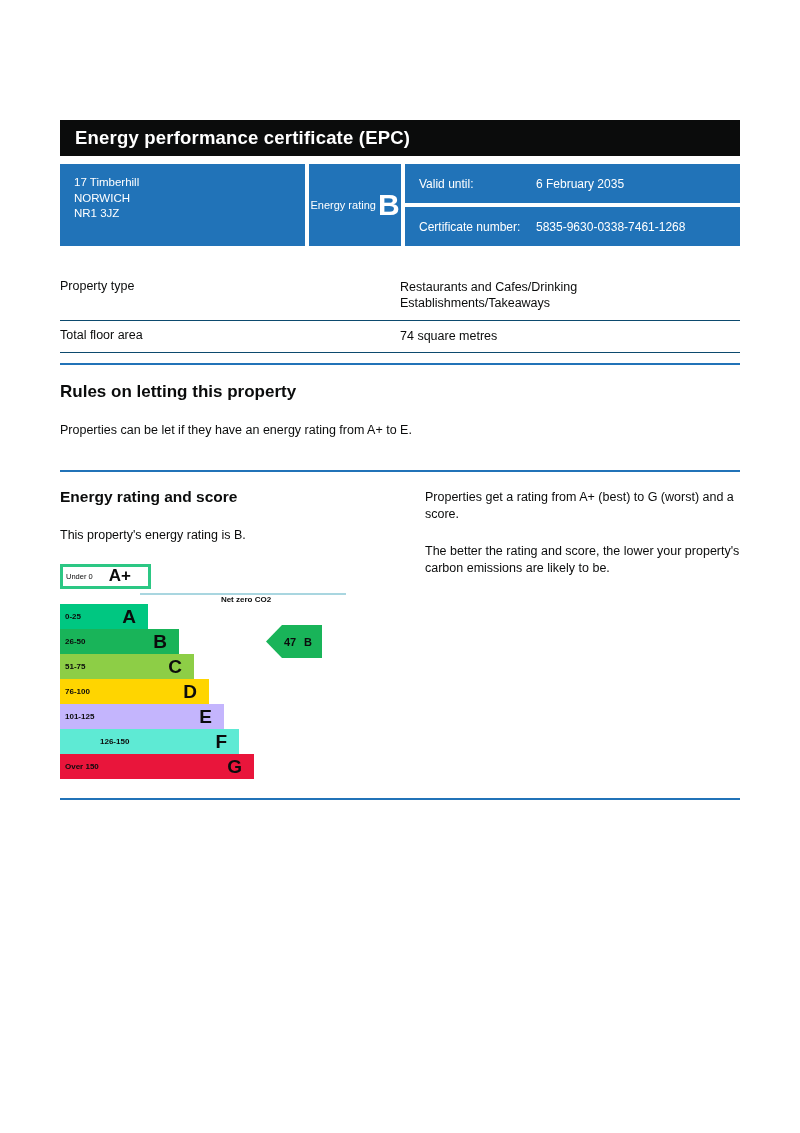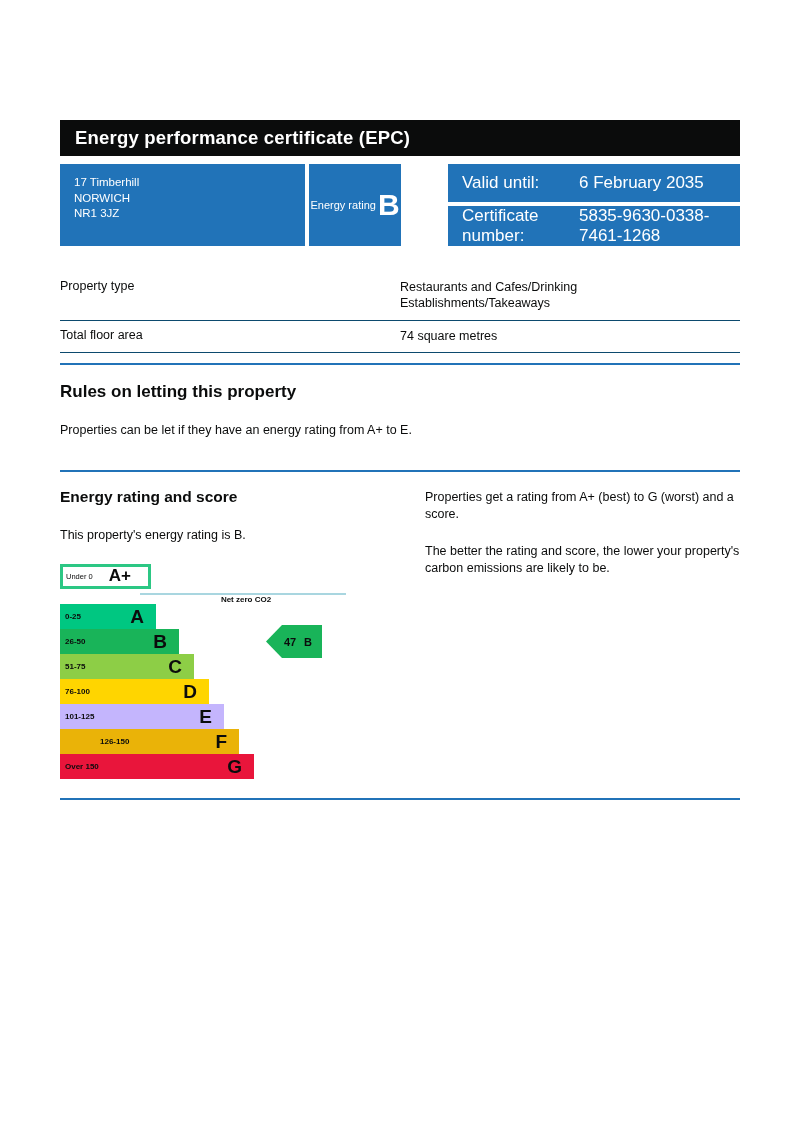--- a/index.html
+++ b/index.html
@@ -19,21 +19,21 @@
   .header-bar h1 { font-size:18.5px; font-weight:bold; letter-spacing:0.2px; }
 
   
   .summary { display:flex; gap:4px; margin-top:8px; height:82px; }
   .bluebox { background:#2173b8; color:#ffffff; }
   .address-box { width:245px; padding:11px 14px; font-size:11.5px; line-height:1.35; }
   .rating-box { width:92px; display:flex; flex-direction:row; align-items:center; justify-content:center; gap:2px; }
   .rating-label { font-size:11px; }
   .rating-letter { font-size:30px; font-weight:bold; line-height:1; }
   .validity { flex:1; display:flex; flex-direction:column; gap:4px; }
-  .validity-row { flex:1; display:flex; align-items:center; padding:0 14px; font-size:17px;margin-left:43px; }
+  .validity-row { flex:1; display:flex; align-items:center; padding:0 14px; font-size:12px; }
   .validity-row .vlabel { width:117px; flex:none; }
   .validity-row .vvalue { font-weight:normal; }
 
   
   .details-table { margin-top:26px; font-size:12.5px; }
   .details-row { display:flex; border-bottom:1px solid #0c4a6e; padding:7px 0 8px; }
   .details-row .dlabel { width:340px; flex:none; }
   .details-row .dvalue { width:215px; line-height:1.3; }
 
   .section-divider { border:none; border-top:2px solid #2173b8; }
@@ -64,21 +64,21 @@
   .netzero-row { display:flex; align-items:center; margin-top:4px; height:8px;flex-direction:column; }
   .netzero-line { width:206px; height:0; border-top:2px solid #a9d6e0; }
   .netzero-label { font-size:8px; font-weight:bold; margin-left:7px; white-space:nowrap; }
   .bands { margin-top:3px; }
   .band-row {
     height:25px; display:flex; align-items:center; justify-content:space-between;
     padding:0 12px 0 5px; color:#0b0c0c;
   }
   .band-range { font-size:8px; font-weight:bold; }
   .band-letter { font-size:19px; font-weight:bold; line-height:1; }
-  .w-a { width:96px;justify-content:space-between; } .w-b { width:119px; } .w-c { width:134px; }
+  .w-a { width:88px;justify-content:space-between; } .w-b { width:119px; } .w-c { width:134px; }
   .w-d { width:149px; } .w-e { width:164px; } .w-f { width:179px; } .w-g { width:194px; }
   .score-arrow { position:absolute; left:206px; top:61px; }
   .arrow-text { font-family:"Liberation Sans", sans-serif; font-size:11px; font-weight:bold; fill:#0b0c0c; }
 </style>
 </head>
 <body>
 
 <div class="page">
 
   <div class="header-bar">
@@ -155,21 +155,21 @@
             <span class="band-letter">C</span>
           </div>
           <div class="band-row w-d" style="background: rgb(255, 213, 0);">
             <span class="band-range">76-100</span>
             <span class="band-letter">D</span>
           </div>
           <div class="band-row w-e" style="background: #c4b5fd;">
             <span class="band-range">101-125</span>
             <span class="band-letter">E</span>
           </div>
-          <div class="band-row w-f" style="background: #eab308; padding-left: 40px;">
+          <div class="band-row w-f" style="background: #5eead4; padding-left: 40px;">
             <span class="band-range">126-150</span>
             <span class="band-letter">F</span>
           </div>
           <div class="band-row w-g" style="background: rgb(233, 21, 59);">
             <span class="band-range">Over 150</span>
             <span class="band-letter">G</span>
           </div>
         </div>
 
         <svg class="score-arrow" width="56" height="33" viewBox="0 0 56 33">

